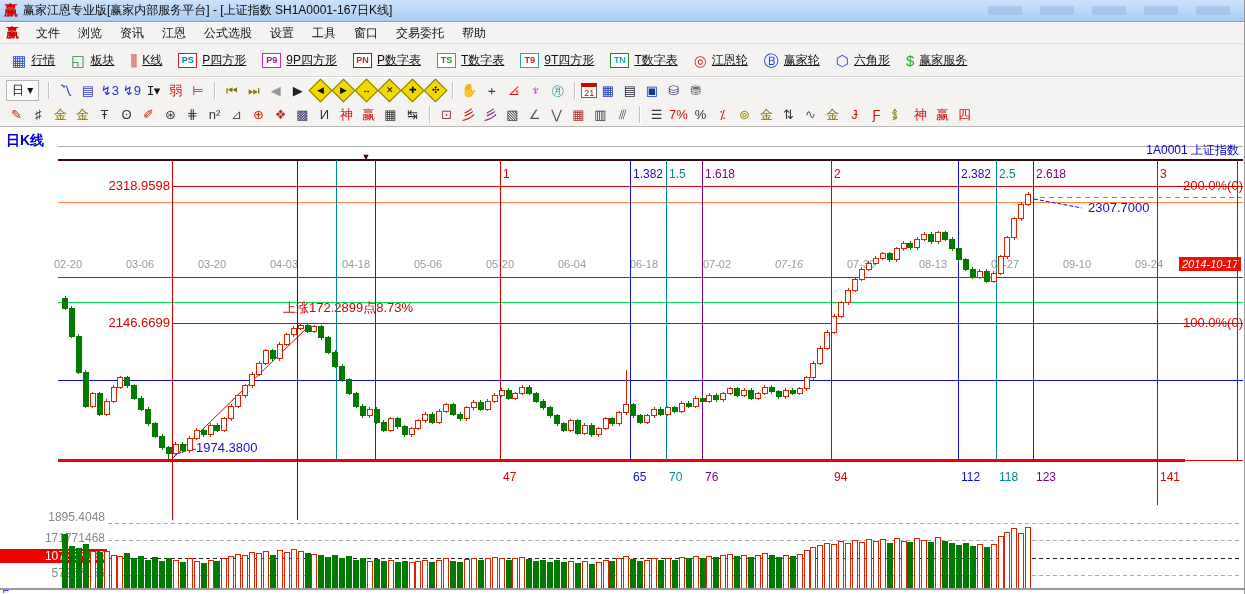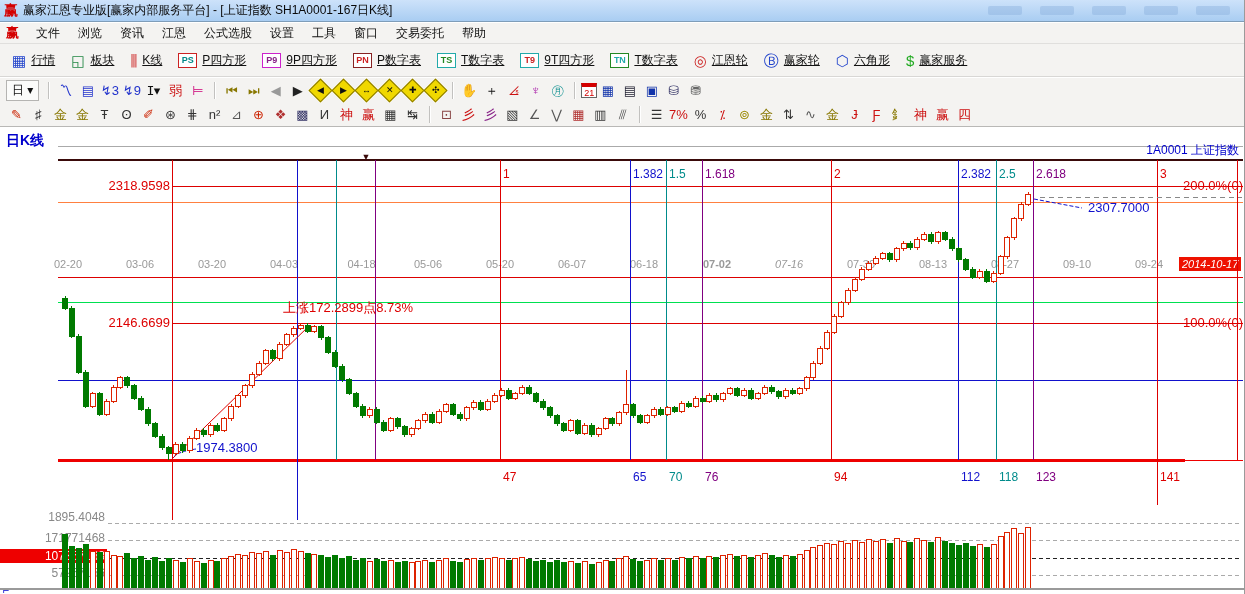--- a/index.html
+++ b/index.html
@@ -219,26 +219,26 @@
     <span class="tb-ic" style="color: rgb(204, 17, 17);">神</span>
     <span class="tb-ic" style="color: rgb(204, 17, 17);">赢</span>
     <span class="tb-ic" style="color: rgb(204, 17, 17);">四</span>
   </div>
 
 <div id="chartheader" class="row">
     <span class="date-tick" style="left: 68px;">02-20</span>
     <span class="date-tick" style="left: 140px;">03-06</span>
     <span class="date-tick" style="left: 212px; text-align: center;">03-20</span>
     <span class="date-tick" style="left: 284px;">04-03</span>
-    <span class="date-tick" style="left: 356px; padding-left: 11px;">04-18</span>
+    <span class="date-tick" style="left: 356px;">04-18</span>
     <span class="date-tick" style="left: 428px;">05-06</span>
     <span class="date-tick" style="left: 500px;">05-20</span>
-    <span class="date-tick" style="left: 572px;">06-07</span>
+    <span class="date-tick" style="left: 572px;">06-04</span>
     <span class="date-tick" style="left: 644px;">06-18</span>
-    <span class="date-tick" style="left: 717px; font-weight: bold;">07-02</span>
+    <span class="date-tick" style="left: 717px;">07-02</span>
     <span class="date-tick" style="left: 789px; font-style: italic;">07-16</span>
     <span class="date-tick" style="left: 861px;">07-30</span>
     <span class="date-tick" style="left: 933px;">08-13</span>
     <span class="date-tick" style="left: 1005px;">08-27</span>
     <span class="date-tick" style="left: 1077px;">09-10</span>
     <span class="date-tick" style="left: 1149px;">09-24</span>
     <span class="date-tick hl" style="left: 1179px; font-style: italic;">2014-10-17</span>
   </div>
 <span id="kline-label">日K线</span>
 <div id="axis-rule"></div>

